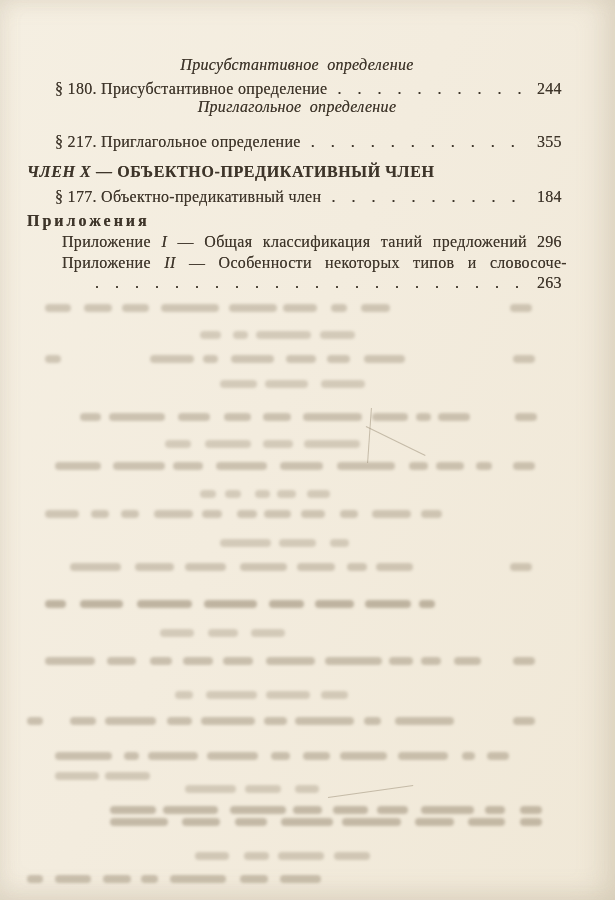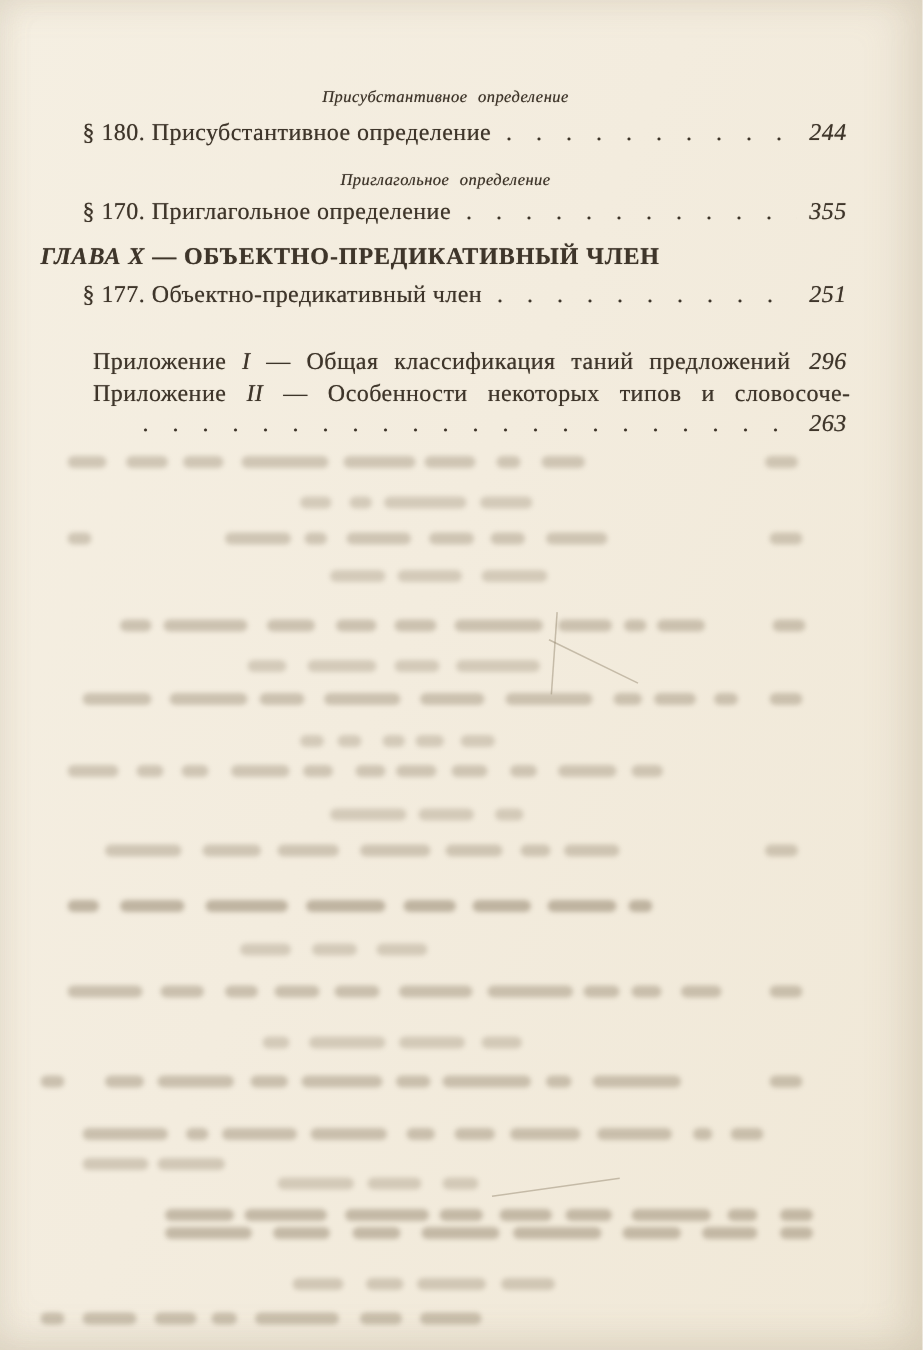--- a/index.html
+++ b/index.html
@@ -37,21 +37,21 @@
     left: 27px;
     right: 48px;
     font-size: 16px;
     line-height: 20px;
     letter-spacing: 0.3px;
     text-shadow: 0 0 0.5px rgba(62, 53, 42, 0.7);
   }
   .subheading {
     text-align: center;
     font-style: italic;
-    font-size: 11px;
+    font-size: 16px;
     word-spacing: 4px;
   }
   .entry {
     display: flex;
     align-items: baseline;
     padding-left: 28px;
   }
   .entry .label { flex: none; white-space: nowrap; }
   .leader {
     flex: 1 1 auto;
@@ -59,22 +59,21 @@
     white-space: nowrap;
     margin: 0 6px 0 10px;
     letter-spacing: 6px;
   }
   .leader::after {
     content: ". . . . . . . . . . . . . . . . . . . . . . . . . . . . .";
   }
   .pagenum {
     flex: none;
     min-width: 30px;
-    text-align: center;
-    font-style: italic;
+    text-align: left;
   }
   .chapter {
     font-weight: 700;
     letter-spacing: 0.6px;
   }
   .chapter .chapter-prefix { font-style: italic; }
   .group-heading {
     font-weight: 700;
     letter-spacing: 3px;
   }
@@ -180,40 +179,41 @@
 <div class="print-layer">
 
   <div class="line subheading" style="top:55px">Присубстантивное определение</div>
 
   <div class="line entry" style="top:79px">
     <span class="label">§ 180. Присубстантивное определение</span>
     <span class="leader"></span>
     <span class="pagenum">244</span>
   </div>
 
-  <div class="line subheading" style="top:110px">Приглагольное определение</div>
+  <div class="line subheading" style="top:97px">Приглагольное определение</div>
 
   <div class="line entry" style="top:132px">
-    <span class="label">§ 170. Приглагольное определение</span>
+    <span class="label">§ 217. Приглагольное определение</span>
     <span class="leader"></span>
     <span class="pagenum">355</span>
   </div>
 
   <div class="line chapter" style="top:162px">
-    <span class="chapter-prefix">ГЛАВА X</span>
+    <span class="chapter-prefix">ЧЛЕН X</span>
     <span>—</span>
     <span>ОБЪЕКТНО-ПРЕДИКАТИВНЫЙ ЧЛЕН</span>
   </div>
 
   <div class="line entry" style="top:187px">
     <span class="label">§ 177. Объектно-предикативный член</span>
     <span class="leader"></span>
-    <span class="pagenum">251</span>
-  </div>
-
+    <span class="pagenum">184</span>
+  </div>
+
+  <div class="line group-heading" style="top:211px">Приложения</div>
 
   <div class="line appendix" style="top:232px">
     <span class="just">
       <span>Приложение</span>
       <span class="numeral">I</span>
       <span>—</span>
       <span>Общая классификация таний предложений</span>
     </span>
     <span class="pagenum">296</span>
   </div>

